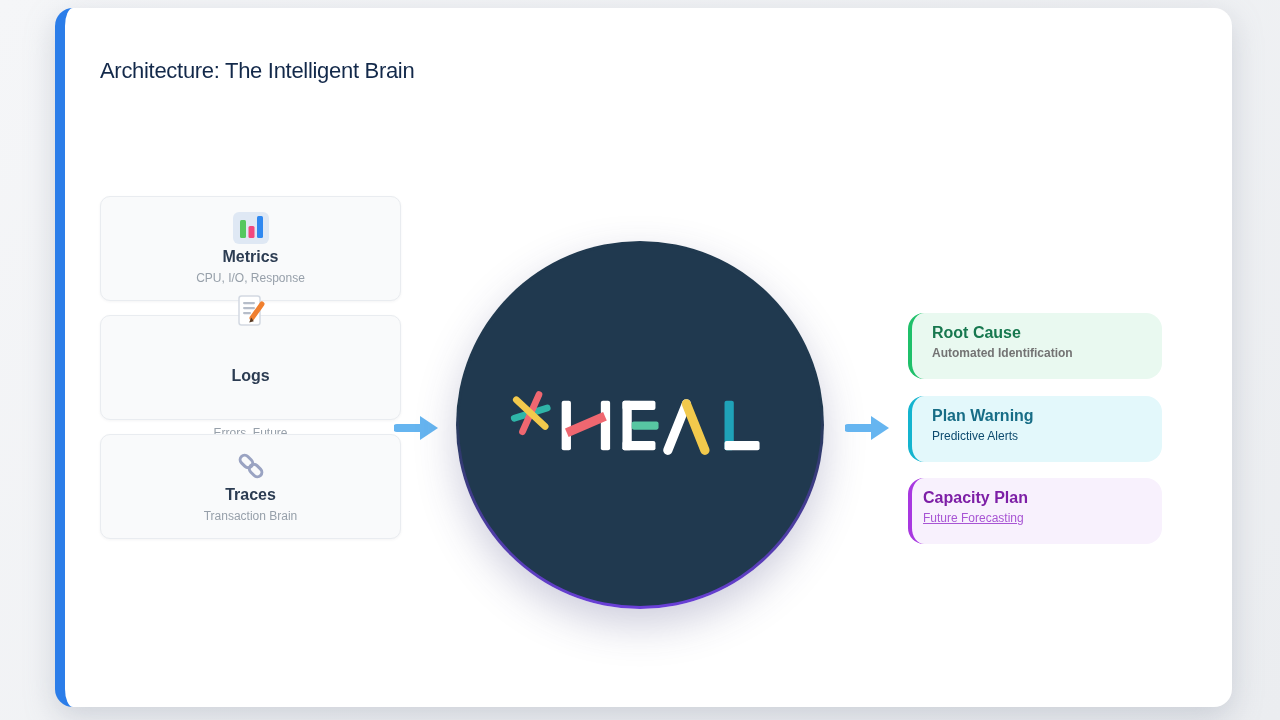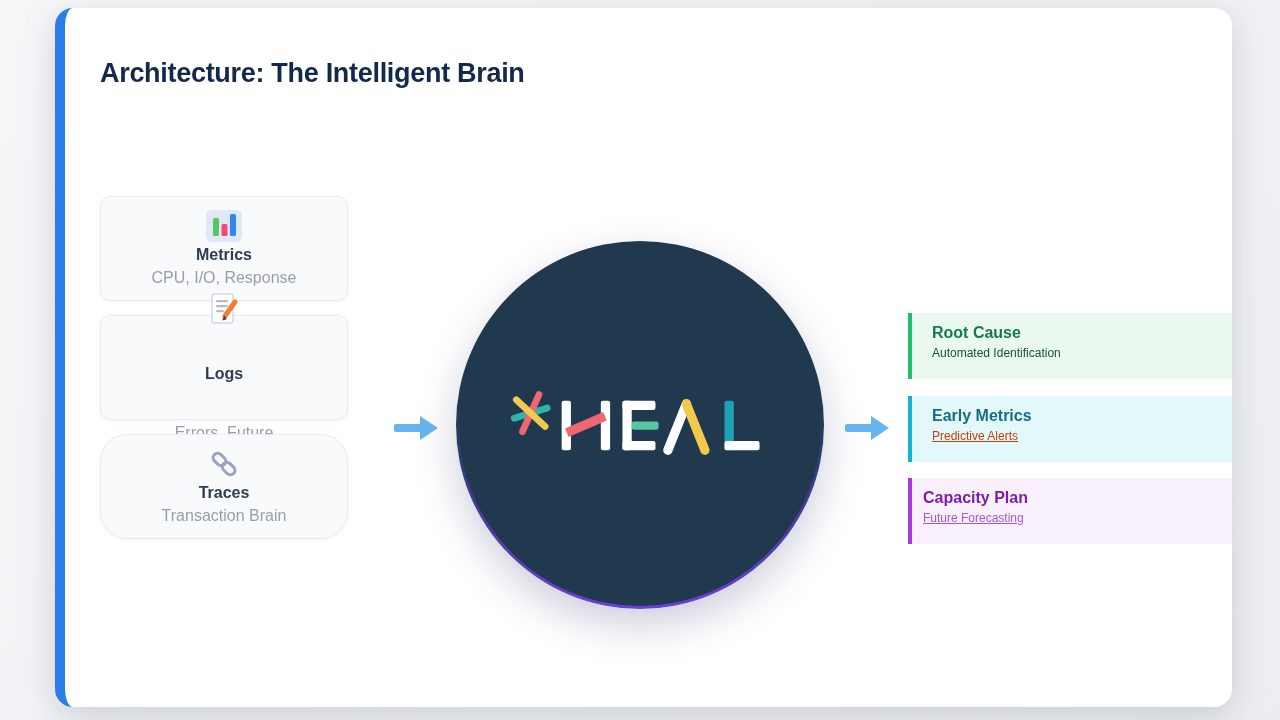--- a/index.html
+++ b/index.html
@@ -11,61 +11,61 @@
   }
   .slide{
     position:absolute;left:55px;top:8px;width:1177px;height:699px;
     background:#ffffff;border-radius:18px;
     border-left:10px solid #2b7de9;
     box-shadow:0 10px 30px rgba(140,150,165,0.35);
     box-sizing:border-box;
   }
   .page-title{
     position:absolute;left:35px;top:50px;
-    font-size:27px;font-weight:700;color:#13294a;letter-spacing:-0.3px;text-align:center;
+    font-size:22px;font-weight:400;color:#13294a;letter-spacing:-0.3px;text-align:center;
   }
   
   .input-card{
-    position:absolute;left:35px;width:248px;height:105px;
+    position:absolute;left:35px;width:301px;height:105px;
     background:#f9fafb;border:1px solid #e9ecf0;border-radius:10px;
     box-shadow:0 1px 3px rgba(30,40,60,0.05);
     display:flex;flex-direction:column;align-items:center;justify-content:center;
     box-sizing:border-box;text-align:center;
   }
   .input-card .icon{height:32px;display:flex;align-items:center;justify-content:center;margin-bottom:4px;}
   .input-title{font-size:16px;font-weight:700;color:#2c3c52;}
-  .input-sub{font-size:16px;color:#97a0aa;margin-top:5px;}
+  .input-sub{font-size:12px;color:#97a0aa;margin-top:5px;}
   
   .flow-arrow{position:absolute;width:46px;height:36px;}
   
   .brain-ring{
     position:absolute;left:391px;top:233px;width:368px;height:368px;border-radius:50%;
     background:linear-gradient(180deg,#20394f 45%,#6a3fd8 100%);
     box-shadow:0 16px 40px rgba(60,60,120,0.25);
     display:flex;align-items:center;justify-content:center;
   }
   .brain-circle{
     width:362px;height:362px;border-radius:50%;
     background:#20394f;
     display:flex;align-items:center;justify-content:center;
   }
   
   .output-card{
-    position:absolute;left:843px;width:324px;height:66px;
-    border-radius:0;border-left:4px solid;
+    position:absolute;left:843px;width:254px;height:66px;
+    border-radius:16px;border-left:4px solid;
     padding:11px 0 0 20px;box-sizing:border-box;
   }
   .output-title{font-size:16px;font-weight:700;}
   .output-sub{font-size:12px;margin-top:4px;}
   .out-green{background:#e9f9f0;border-color:#1fc06a;}
   .out-green .output-title{color:#17784f;}
-  .out-green .output-sub{color:#14532d;}
+  .out-green .output-sub{color:#737373;font-weight:bold;}
   .out-cyan{background:#e3f8fb;border-color:#14b4cf;}
   .out-cyan .output-title{color:#176d86;}
-  .out-cyan .output-sub{color:#c2410c;text-decoration:underline;}
+  .out-cyan .output-sub{color:#0c4a6e;}
   .out-purple{background:#f8f1fd;border-color:#a838e0;}
   .out-purple .output-title{color:#7d1fa6;}
   .out-purple .output-sub{color:#a855d4;text-decoration:underline;}
   .sr{position:absolute;width:1px;height:1px;overflow:hidden;clip:rect(0 0 0 0);white-space:nowrap;}
 </style>
 </head>
 <body>
 
 <div class="slide">
 
@@ -92,21 +92,21 @@
         <rect x="8" y="12" width="12" height="2.2" rx="1.1" fill="#b6bdc9"></rect>
         <rect x="8" y="17" width="8" height="2.2" rx="1.1" fill="#b6bdc9"></rect>
         <line x1="27" y1="9" x2="17" y2="23" stroke="#f07f2e" stroke-width="5" stroke-linecap="round"></line>
         <polygon points="14.2,27.5 16.2,22.6 18.8,26.2" fill="#5a3b22"></polygon>
       </svg>
     </span>
     <div class="input-title">Logs</div>
     <div class="input-sub">Errors, Future</div>
   </div>
 
-  <div class="input-card" style="top:426px;border-radius:27px;">
+  <div class="input-card" style="top:426px;">
     <span class="icon">
       <svg width="32" height="32" viewBox="0 0 32 32">
         <g transform="rotate(-45 16 16)" fill="none" stroke="#9aa3c2" stroke-width="3">
           <rect x="11.5" y="2.5" width="9" height="14" rx="4.5"></rect>
           <rect x="11.5" y="15.5" width="9" height="14" rx="4.5"></rect>
         </g>
       </svg>
     </span>
     <div class="input-title">Traces</div>
     <div class="input-sub">Transaction Brain</div>
@@ -151,21 +151,21 @@
     <line x1="3" y1="18" x2="27" y2="18" stroke="#66b5f0" stroke-width="8" stroke-linecap="round"></line>
     <polygon points="26,6 26,30 44,18" fill="#66b5f0"></polygon>
   </svg>
 
   <div class="output-card out-green" style="top:305px;">
     <div class="output-title">Root Cause</div>
     <div class="output-sub">Automated Identification</div>
   </div>
 
   <div class="output-card out-cyan" style="top:388px;">
-    <div class="output-title">Early Metrics</div>
+    <div class="output-title">Plan Warning</div>
     <div class="output-sub">Predictive Alerts</div>
   </div>
 
   <div class="output-card out-purple" style="top:470px;padding-left:11px;">
     <div class="output-title">Capacity Plan</div>
     <div class="output-sub">Future Forecasting</div>
   </div>
 
 </div>
 

